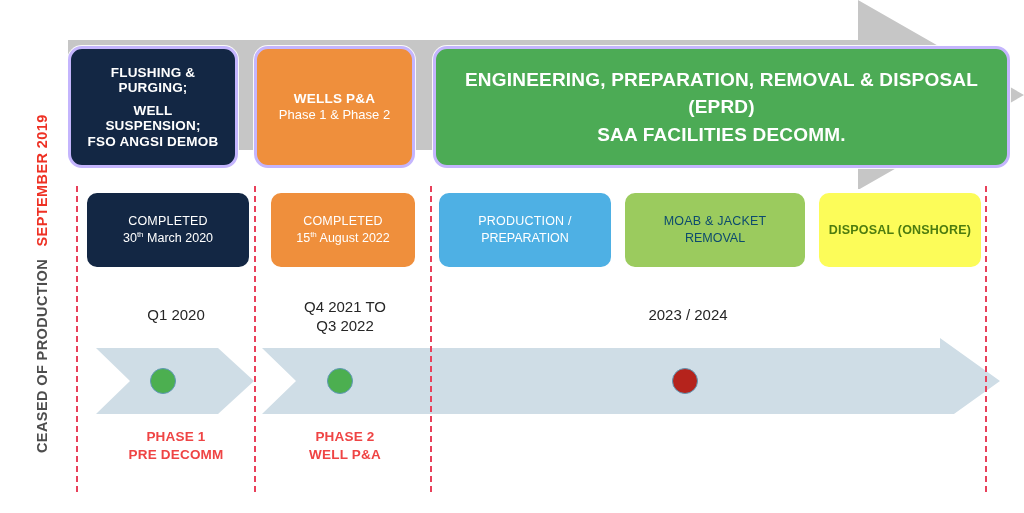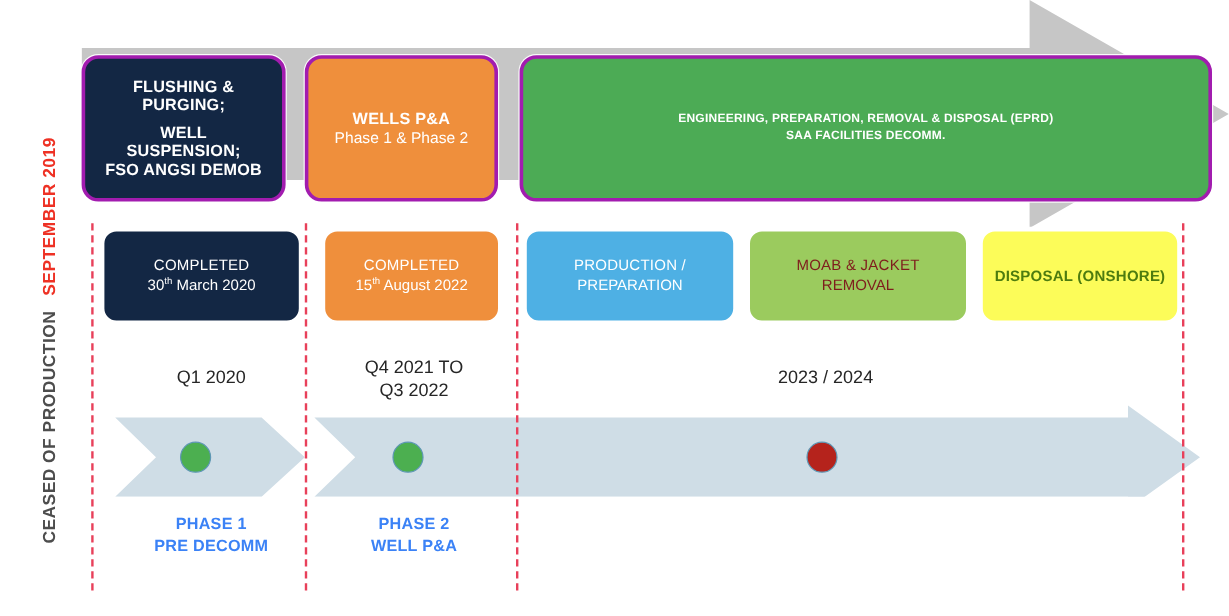--- a/index.html
+++ b/index.html
@@ -22,36 +22,36 @@
   .grey-arrow svg{display:block;width:100%;height:100%;}
 
   
   .top-row{
     position:absolute; left:68px; top:46px;
     width:942px; height:122px;
     display:flex; align-items:stretch; z-index:3;
   }
   .abox{
     border-radius:14px;
-    border:3px solid #a21caf;
+    border:3px solid #c4b5fd;
     box-sizing:border-box;
     display:flex; align-items:center; justify-content:center;
     text-align:center;
     color:#ffffff;
     padding:4px 8px;
     box-shadow:0 0 0 1px rgba(255,255,255,0.9);
   }
   .abox .l1{font-weight:bold;font-size:13.5px;line-height:1.15;letter-spacing:.2px;}
   .abox .sub{font-weight:normal;font-size:13px;line-height:1.25;}
   .abox .gap{height:7px;}
 
   #abox-flush{width:170px;margin-left:0;}
   #abox-wells{width:161px;margin-left:16px;}
   #abox-eprd{flex:1;margin-left:18px;}
-  #abox-eprd .l1{font-size:10px;font-weight:bold;line-height:1.45;}
+  #abox-eprd .l1{font-size:19px;font-weight:bold;line-height:1.45;}
 
   
   .mid-row{
     position:absolute; left:84px; top:190px;
     width:900px; height:80px;
     display:flex; align-items:stretch; z-index:3;
   }
   .mbox{
     border-radius:13px;
     border:3px solid #ffffff;
@@ -60,21 +60,21 @@
     align-items:center; justify-content:center;
     text-align:center;
     padding:3px 6px;
     box-shadow:0 0 0 1px rgba(255,255,255,0.95);
   }
   .mbox .t1{font-size:12.5px;line-height:1.35;letter-spacing:.2px;}
   .mbox .t2{font-size:12.5px;line-height:1.35;}
   #mbox-completed1{width:168px;color:#ffffff;}
   #mbox-completed2{width:150px;color:#ffffff;margin-left:16px;}
   #mbox-eng{width:178px;color:#ffffff;margin-left:18px;}
-  #mbox-moab{width:186px;color:#7f1d1d;margin-left:8px;}
+  #mbox-moab{width:186px;color:#0c4a6e;margin-left:8px;}
   #mbox-disp{flex:1;color:#4d7c0f;margin-left:8px;}
   #mbox-disp .t1{font-weight:bold;font-size:12.5px;}
   sup{font-size:8px;vertical-align:super;line-height:0;}
 
   
   .vdash{
     position:absolute; width:0; top:186px; height:306px;
     border-left:2px dashed #e8405a; z-index:4;
   }
 
@@ -93,21 +93,21 @@
   .vcap .c2{color:#ee3124;}
 
   
   .tl{position:absolute;left:0;top:288px;width:1024px;height:210px;z-index:3;}
   .tl-label{
     position:absolute; text-align:center;
     font-size:15px; color:#262626; line-height:1.25;
   }
   .tl-phase{
     position:absolute; text-align:center;
-    font-size:13.5px; color:#3b82f6; font-weight:bold; line-height:1.3;
+    font-size:13.5px; color:#ef4444; font-weight:bold; line-height:1.3;
     letter-spacing:.2px;
   }
   .tl-arrows{position:absolute;left:0;top:48px;width:1024px;height:78px;}
   .tl-arrows svg{display:block;}
   .dot{
     position:absolute; width:26px; height:26px; border-radius:50%;
     border:1px solid #5e97b5; box-sizing:border-box;
   }
 </style>
 </head>

